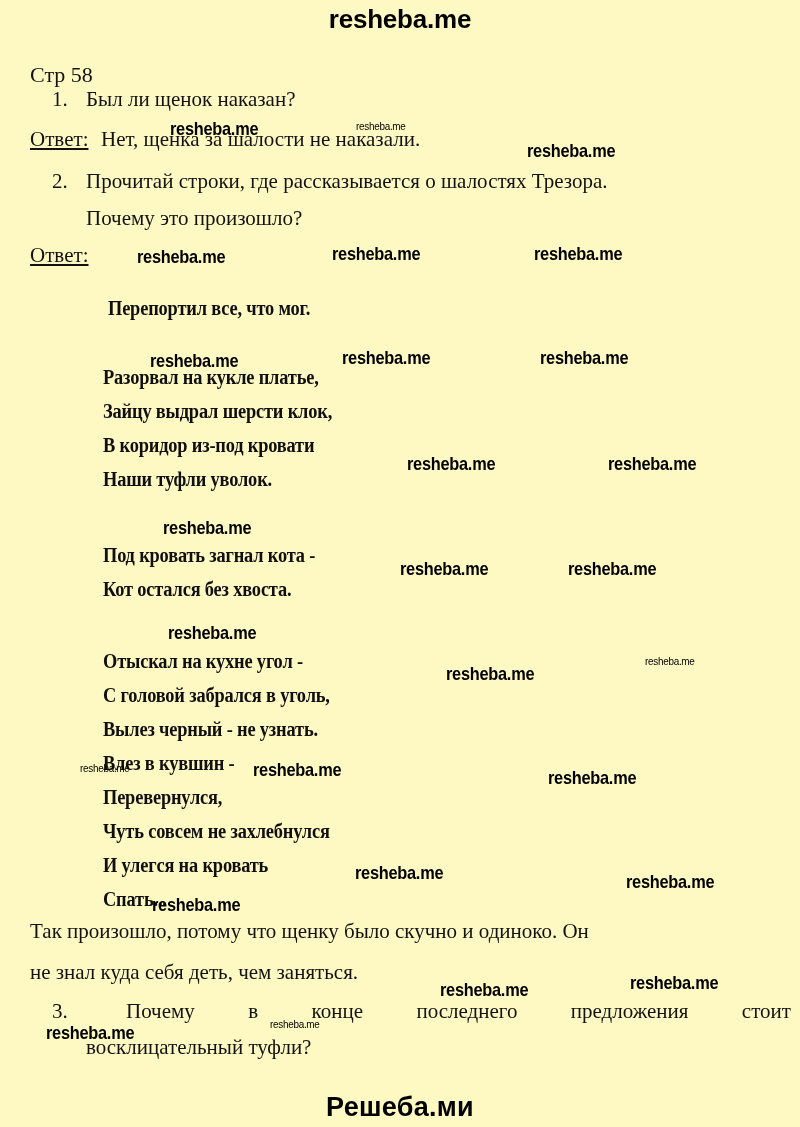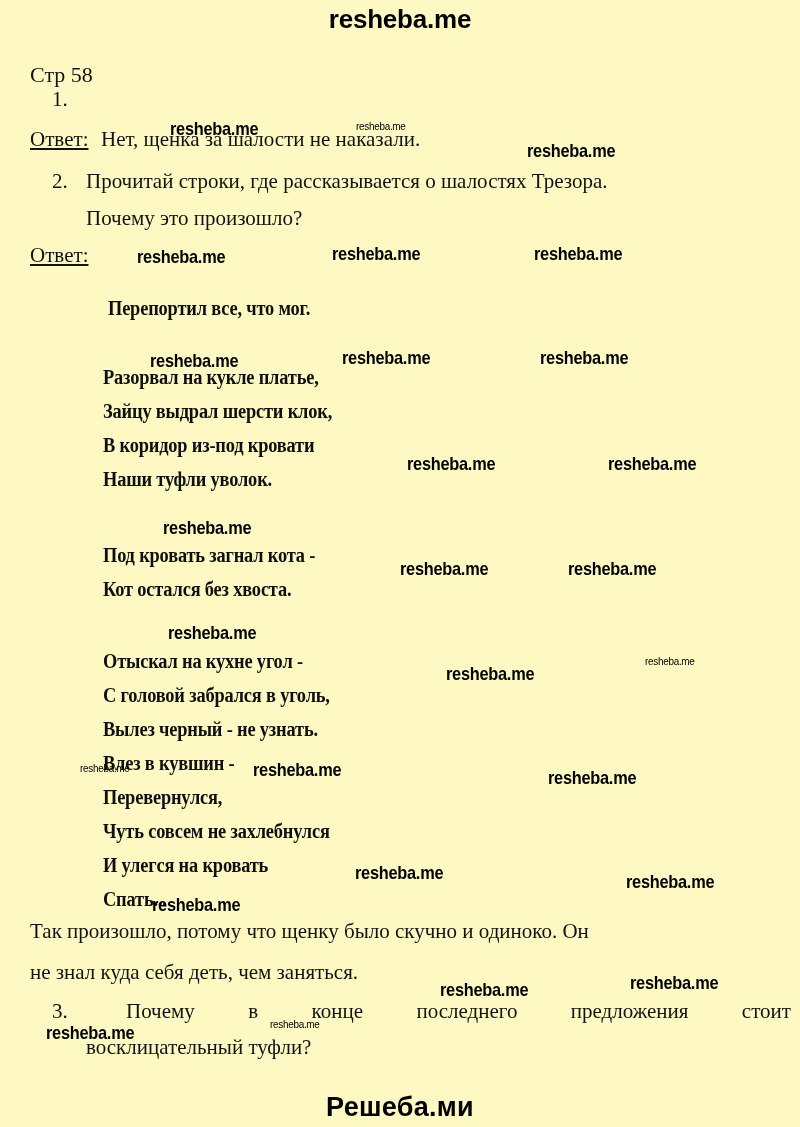--- a/index.html
+++ b/index.html
@@ -95,20 +95,21 @@
 </head>
 <body>
 
 <div id="page">
 
   <div class="site-logo-top">resheba.me</div>
 
   <div class="doc-line" style="left:30px; top:48px; font-size:22px;margin-top:15px;">Стр 58</div>
 
   <div class="doc-line" style="left:52px; top:88px;">1.</div>
+  <div class="doc-line" style="left:86px; top:88px;">Был ли щенок наказан?</div>
 
   <div class="doc-line label-underline" style="left:30px; top:128px;">Ответ:</div>
   <div class="doc-line" style="left:101px; top:128px;">Нет, щенка за шалости не наказали.</div>
 
   <div class="doc-line" style="left:52px; top:170px;">2.</div>
   <div class="doc-line" style="left:86px; top:207px;">Почему это произошло?</div>
   <div class="doc-line" style="left:86px; top:170px;">Прочитай строки, где рассказывается о шалостях Трезора.</div>
 
   <div class="doc-line label-underline" style="left:30px; top:244px;">Ответ:</div>
 

